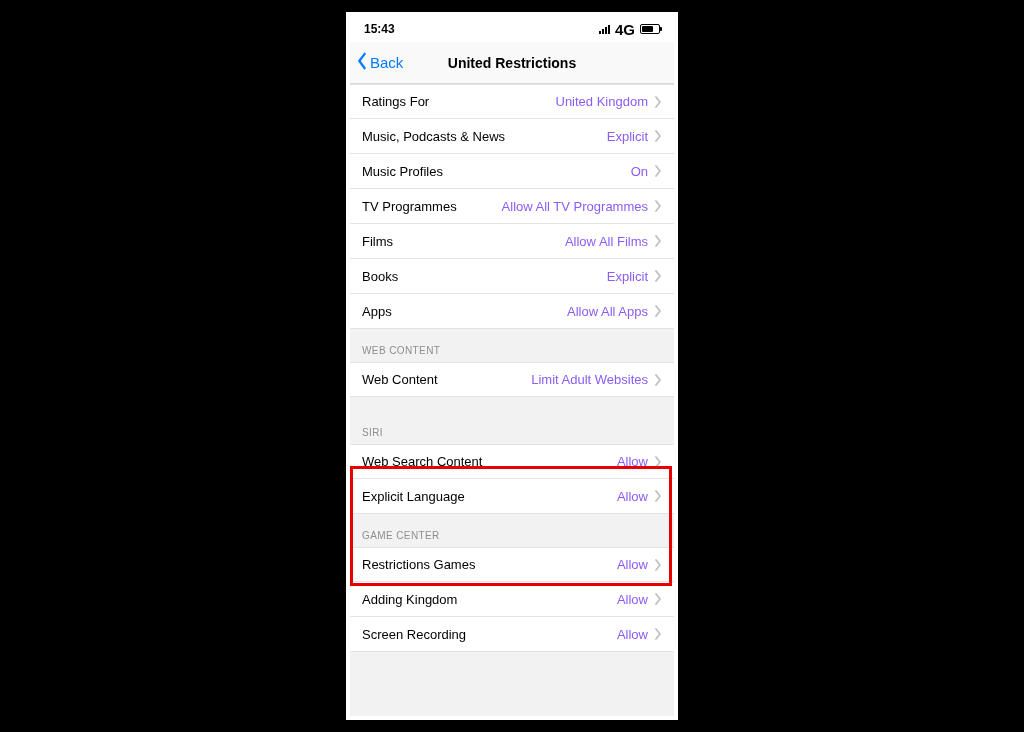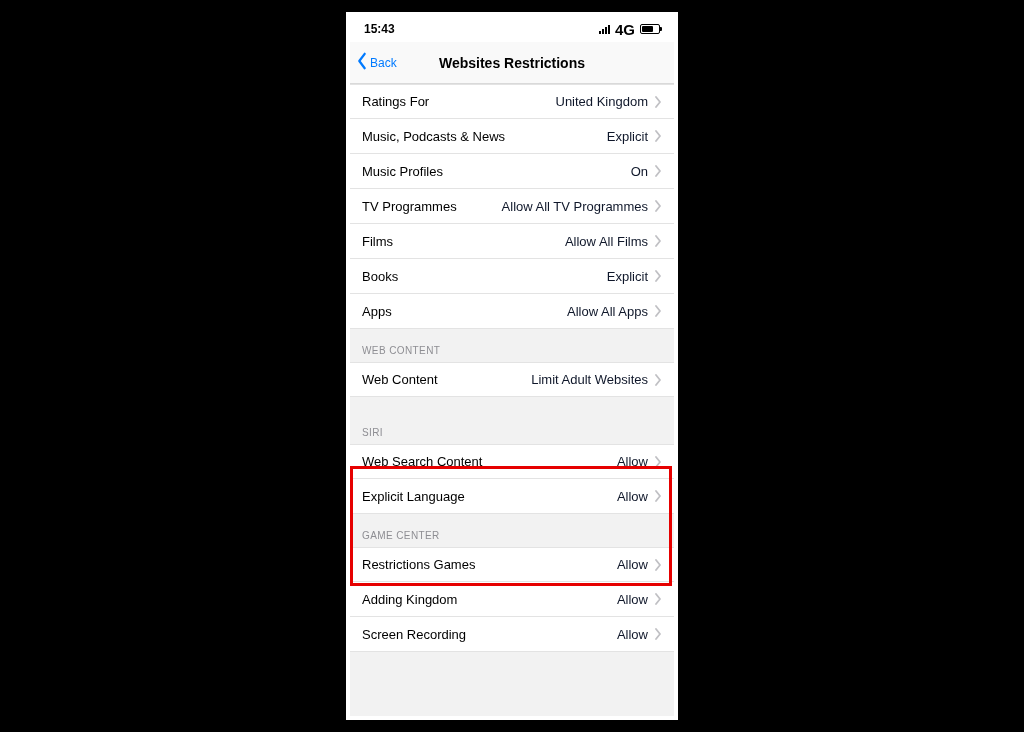--- a/index.html
+++ b/index.html
@@ -50,21 +50,21 @@
     border-bottom: 1px solid #d9d9d9;
   }
   .nav-back {
     position: absolute;
     left: 6px;
     top: 0; bottom: 0;
     display: flex;
     align-items: center;
     gap: 2px;
     color: #007aff;
-    font-size: 12px;
+    font-size: 15px;
     cursor: pointer;
   }
   .nav-back svg { width: 12px; height: 18px; }
   .nav-title { font-size: 14px; font-weight: 600; color:#000; }
 
   .list { width: 100%; }
   .group-header {
     padding: 16px 12px 6px 12px;
     font-size: 10px;
     color: #8e8e93;
@@ -77,21 +77,21 @@
     background: #fff;
     display: flex;
     align-items: center;
     padding: 0 12px;
     min-height: 35px;
     border-bottom: 1px solid #e3e3e3;
     cursor: pointer;
   }
   .row:first-child { border-top: 1px solid #e3e3e3; }
   .row .label { flex: 0 0 auto; font-size: 13px; color: #000; font-weight: 500; }
-  .row .value { flex: 1 1 auto; text-align: right; font-size: 13px; color: #0f172a; padding-right: 6px; white-space: nowrap;}
+  .row .value { flex: 1 1 auto; text-align: right; font-size: 13px; color: #8b5cf6; padding-right: 6px; white-space: nowrap;}
   .chev { flex: 0 0 auto; width: 8px; height: 12px; }
   .chev svg { width: 8px; height: 12px; display:block; }
 
   .highlight-box {
     position: absolute;
     border: 3px solid #e60000;
     pointer-events: none;
   }
 </style>
 </head>
@@ -118,21 +118,21 @@
 
     <div class="nav-bar">
       <div class="nav-back">
         <span>
           <svg viewBox="0 0 12 20">
               <path d="M9 2 L3 10 L9 18" stroke="#007aff" stroke-width="2.5" fill="none" stroke-linecap="round" stroke-linejoin="round"></path>
             </svg>
         </span>
         <span>Back</span>
       </div>
-      <div class="nav-title">Websites Restrictions</div>
+      <div class="nav-title">United Restrictions</div>
     </div>
 
     <div class="list">
 
       <div id="sec-main">
           <div class="row">
             <span class="label">Ratings For</span>
             <span class="value">United Kingdom</span>
             <span class="chev">
               <svg viewBox="0 0 8 12">

